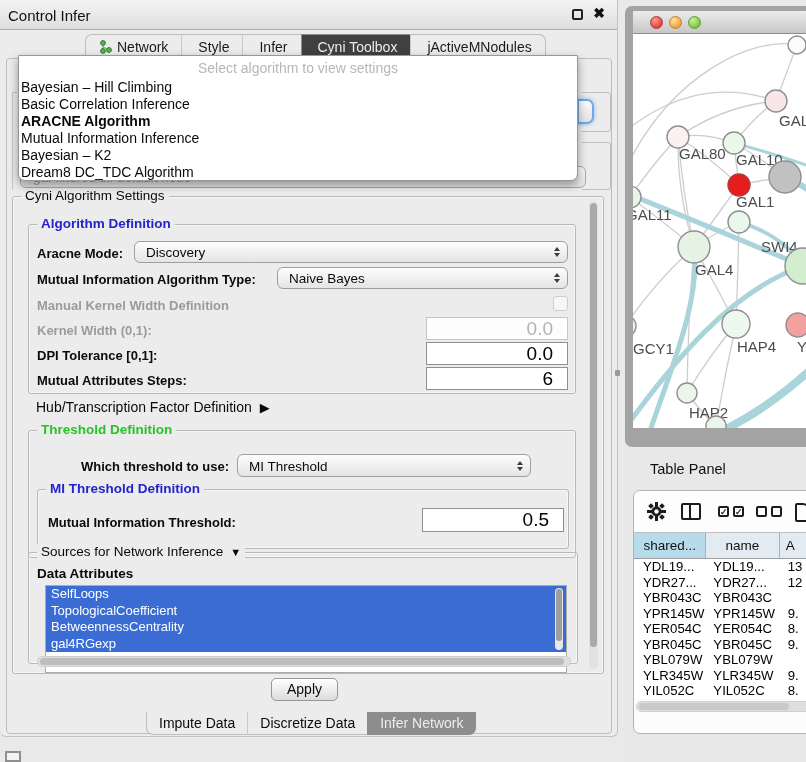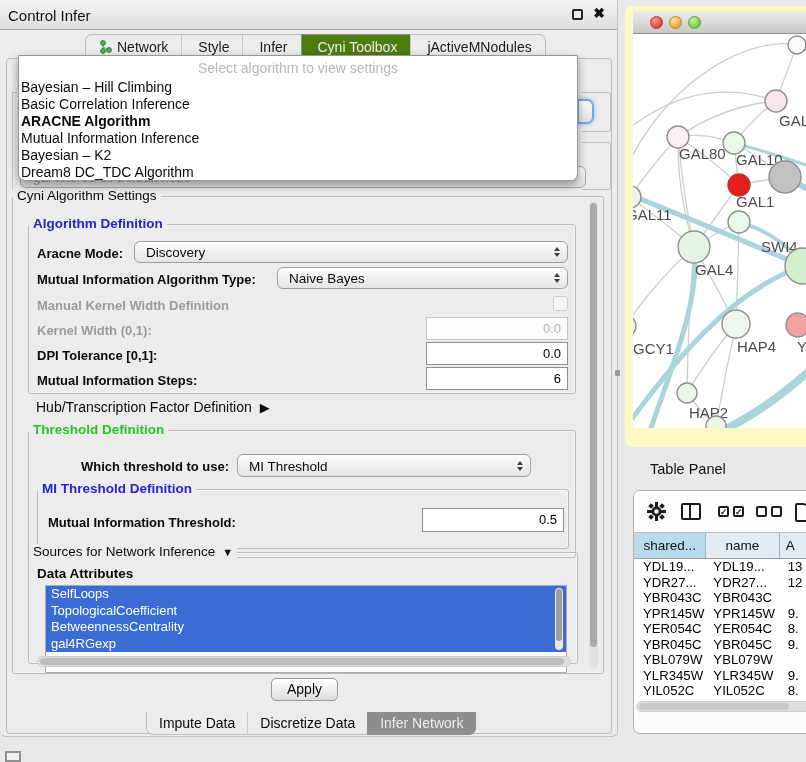--- a/index.html
+++ b/index.html
@@ -17,21 +17,21 @@
   #cp-close { right:12px; top:5px; font-size:14px; font-weight:bold; color:#111; cursor:pointer; }
 
   
   #tab-row { left:85px; top:34px; height:25px; display:flex; }
   .tab { height:25px; padding:0 13px; display:flex; align-items:center; gap:5px;
     font-size:14px; color:#1a1a1a; background:#ececec; border-top:1px solid #bdbdbd;
     border-bottom:none; cursor:pointer; position:relative; }
   .tab.first { border-left:1px solid #bdbdbd; border-radius:7px 0 0 0; }
   .tab.last  { border-right:1px solid #bdbdbd; border-radius:0 7px 0 0; }
   .tab + .tab { border-left:1px solid #c9c9c9;padding-left:16px; }
-  .tab.selected { background:#4d7c0f; color:#ececec; border-color:#8d8d8d; }
+  .tab.selected { background:#404040; color:#ececec; border-color:#8d8d8d; }
 
   
   #inner-panel { left:6px; top:58px; width:606px; height:676px;
     border:1px solid #bdbdbd; border-radius:4px; background:#ececec; }
 
   
   #frag-group1 { left:582px; top:92px; width:29px; height:40px; border:1px solid #c0c0c0; border-left:none; border-radius:0 3px 3px 0; }
   #frag-combo-focus { left:577px; top:99px; width:17px; height:25px; border:2px solid #74a8e2;
     box-shadow:0 0 4px #86b4e6; border-radius:0 7px 7px 0; background:linear-gradient(#fbfbfb,#e3e3e3); }
   #frag-group2 { left:582px; top:142px; width:29px; height:48px; border:1px solid #c0c0c0; border-left:none; border-radius:0 3px 3px 0; }
@@ -42,37 +42,37 @@
   
   #algo-popup { left:18px; top:55px; width:560px; height:126px; background:#fff;
     border:1px solid #979797; border-radius:1px 1px 7px 7px; box-shadow:0 4px 10px rgba(0,0,0,.38); z-index:30; overflow:hidden; }
   #algo-hint { height:23px; text-align:center; color:#b7b7b7; font-size:14px; padding-top:4px; }
   .dd-item { font-size:14px; line-height:17px; padding-left:2px; color:#0a0a0a; cursor:pointer; white-space:nowrap; }
   .dd-item.bold { font-weight:bold; }
 
   
   .groupbox { position:absolute; border:1px solid #b9b9b9; border-radius:3px;
     box-shadow:inset 0 0 0 1px rgba(255,255,255,.55); }
-  .gb-label { position:absolute; top:-9px; left:0; background:#ececec; padding:0 4px;
+  .gb-label { position:absolute; top:-9px; left:8px; background:#ececec; padding:0 4px;
     font-size:13.5px; color:#0a0a0a; white-space:nowrap; }
   .gb-label.blue  { color:#2323cf; font-weight:bold; }
   .gb-label.green { color:#27c427; font-weight:bold; }
 
   .lbl  { position:absolute; font-size:13px; font-weight:bold; color:#0a0a0a; white-space:nowrap; }
   .lbl.gray { color:#9b9b9b; }
 
   .combo { position:absolute; border:1px solid #9e9e9e; border-radius:6px;
     background:linear-gradient(#fdfdfd,#e4e4e4); font-size:13.5px; color:#0a0a0a; cursor:pointer; }
   .combo .val { position:absolute; left:11px; top:50%; transform:translateY(-50%); white-space:nowrap; }
   .stepper { position:absolute; right:7px; top:50%; transform:translateY(-50%); display:flex; flex-direction:column; gap:2px; align-items:center; }
   .tri-up   { width:0; height:0; border-left:3.5px solid transparent; border-right:3.5px solid transparent; border-bottom:4.5px solid #3c3c3c; }
   .tri-down { width:0; height:0; border-left:3.5px solid transparent; border-right:3.5px solid transparent; border-top:4.5px solid #3c3c3c; }
 
-  .field { position:absolute; border:1px solid #8f8f8f; background:#fff; font-size:13px;
-    color:#000; text-align:right; padding-right:6px; line-height:21px; }
+  .field { position:absolute; border:1px solid #8f8f8f; background:#fff; font-size:19px;
+    color:#000; text-align:right; padding-right:14px; line-height:21px; }
   .field.disabled { border-color:#c6c6c6; color:#b3b3b3; background:#fdfdfd; }
 
   .checkbox { position:absolute; width:15px; height:15px; border:1px solid #cdcdcd; border-radius:3px; background:#f6f6f6; }
 
   
   .vtrack { position:absolute; background:#e2e2e2; border-radius:5px; }
   .vthumb { position:absolute; background:#a9a9a9; border-radius:5px; }
   .htrack { position:absolute; background:#dedede; border-radius:6px; border:1px solid #cfcfcf; }
   .hthumb { position:absolute; background:#bdbdbd; border-radius:5px; }
 
@@ -89,21 +89,21 @@
     border-bottom:1px solid #bdbdbd; display:flex; align-items:center; cursor:pointer; }
   .btab.first { border-left:1px solid #bdbdbd; border-radius:0 0 0 7px; }
   .btab.last  { border-right:1px solid #bdbdbd; border-radius:0 0 7px 0; }
   .btab + .btab { border-left:1px solid #c9c9c9; }
   .btab.selected { background:#8d8d8d; color:#ececec; border-color:#8d8d8d; }
 
   #mini-icon { left:5px; top:751px; width:16px; height:11px; border:2px solid #8f8f8f; background:#f2f2f2; }
   #splitter-dot { left:615px; top:370px; width:5px; height:6px; background:#9a9a9a; border-radius:1px; }
 
   
-  #net-window { left:625px; top:6px; width:181px; height:441px; background:#fef9c3; border-radius:7px 0 0 7px; overflow:hidden; }
+  #net-window { left:625px; top:6px; width:181px; height:441px; background:#a3a3a3; border-radius:7px 0 0 7px; overflow:hidden; }
   #net-titlebar { left:8px; top:5px; right:0; height:23px; background:linear-gradient(#ececec,#c7c7c7); border-bottom:1px solid #8d8d8d; }
   .traffic { position:absolute; top:5px; width:13px; height:13px; border-radius:50%; cursor:pointer; }
   #tl-red    { left:17px;  background:radial-gradient(circle at 35% 30%, #ff9a90, #e0443c 70%); border:1px solid #b5362f; }
   #tl-yellow { left:36px;  background:radial-gradient(circle at 35% 30%, #ffe2a0, #eda33b 70%); border:1px solid #c2812a; }
   #tl-green  { left:55px;  background:radial-gradient(circle at 35% 30%, #c7f0a0, #79c840 70%); border:1px solid #5f9c32; }
   #net-canvas { left:8px; top:28px; width:173px; height:394px; background:#fff; overflow:hidden; }
   #net-canvas svg { display:block; }
   .node-label { font-size:15px; fill:#4c4c4c; font-family:"Liberation Sans",sans-serif; }
 
   
@@ -220,21 +220,21 @@
 
     <span class="lbl gray" style="left:8px; top:73px;">Manual Kernel Width Definition</span>
     <div class="checkbox" style="left:524px; top:71px;"></div>
 
     <span class="lbl gray" style="left:8px; top:98px;">Kernel Width (0,1):</span>
     <div class="field disabled" style="left:397px; top:92px; width:142px; height:23px;">0.0</div>
 
     <span class="lbl" style="left:8px; top:123px;">DPI Tolerance [0,1]:</span>
     <div class="field" style="left:397px; top:117px; width:142px; height:23px;">0.0</div>
 
-    <span class="lbl" style="left:8px; top:148px;">Mutual Information Steps:</span>
+    <span class="lbl" style="left:8px; top:148px;">Mutual Attributes Steps:</span>
     <div class="field" style="left:397px; top:142px; width:142px; height:23px;">6</div>
   </div>
 
   <div class="abs" style="left:36px; top:399px; font-size:14px; color:#0a0a0a; display:flex; align-items:center; gap:8px;">
     <span>Hub/Transcription Factor Definition</span>
     <span style="font-size:13px; line-height:13px;">▶</span>
   </div>
 
   <div class="groupbox" style="left:28px; top:430px; width:548px; height:128px;">
     <span class="gb-label green">Threshold Definition</span>

